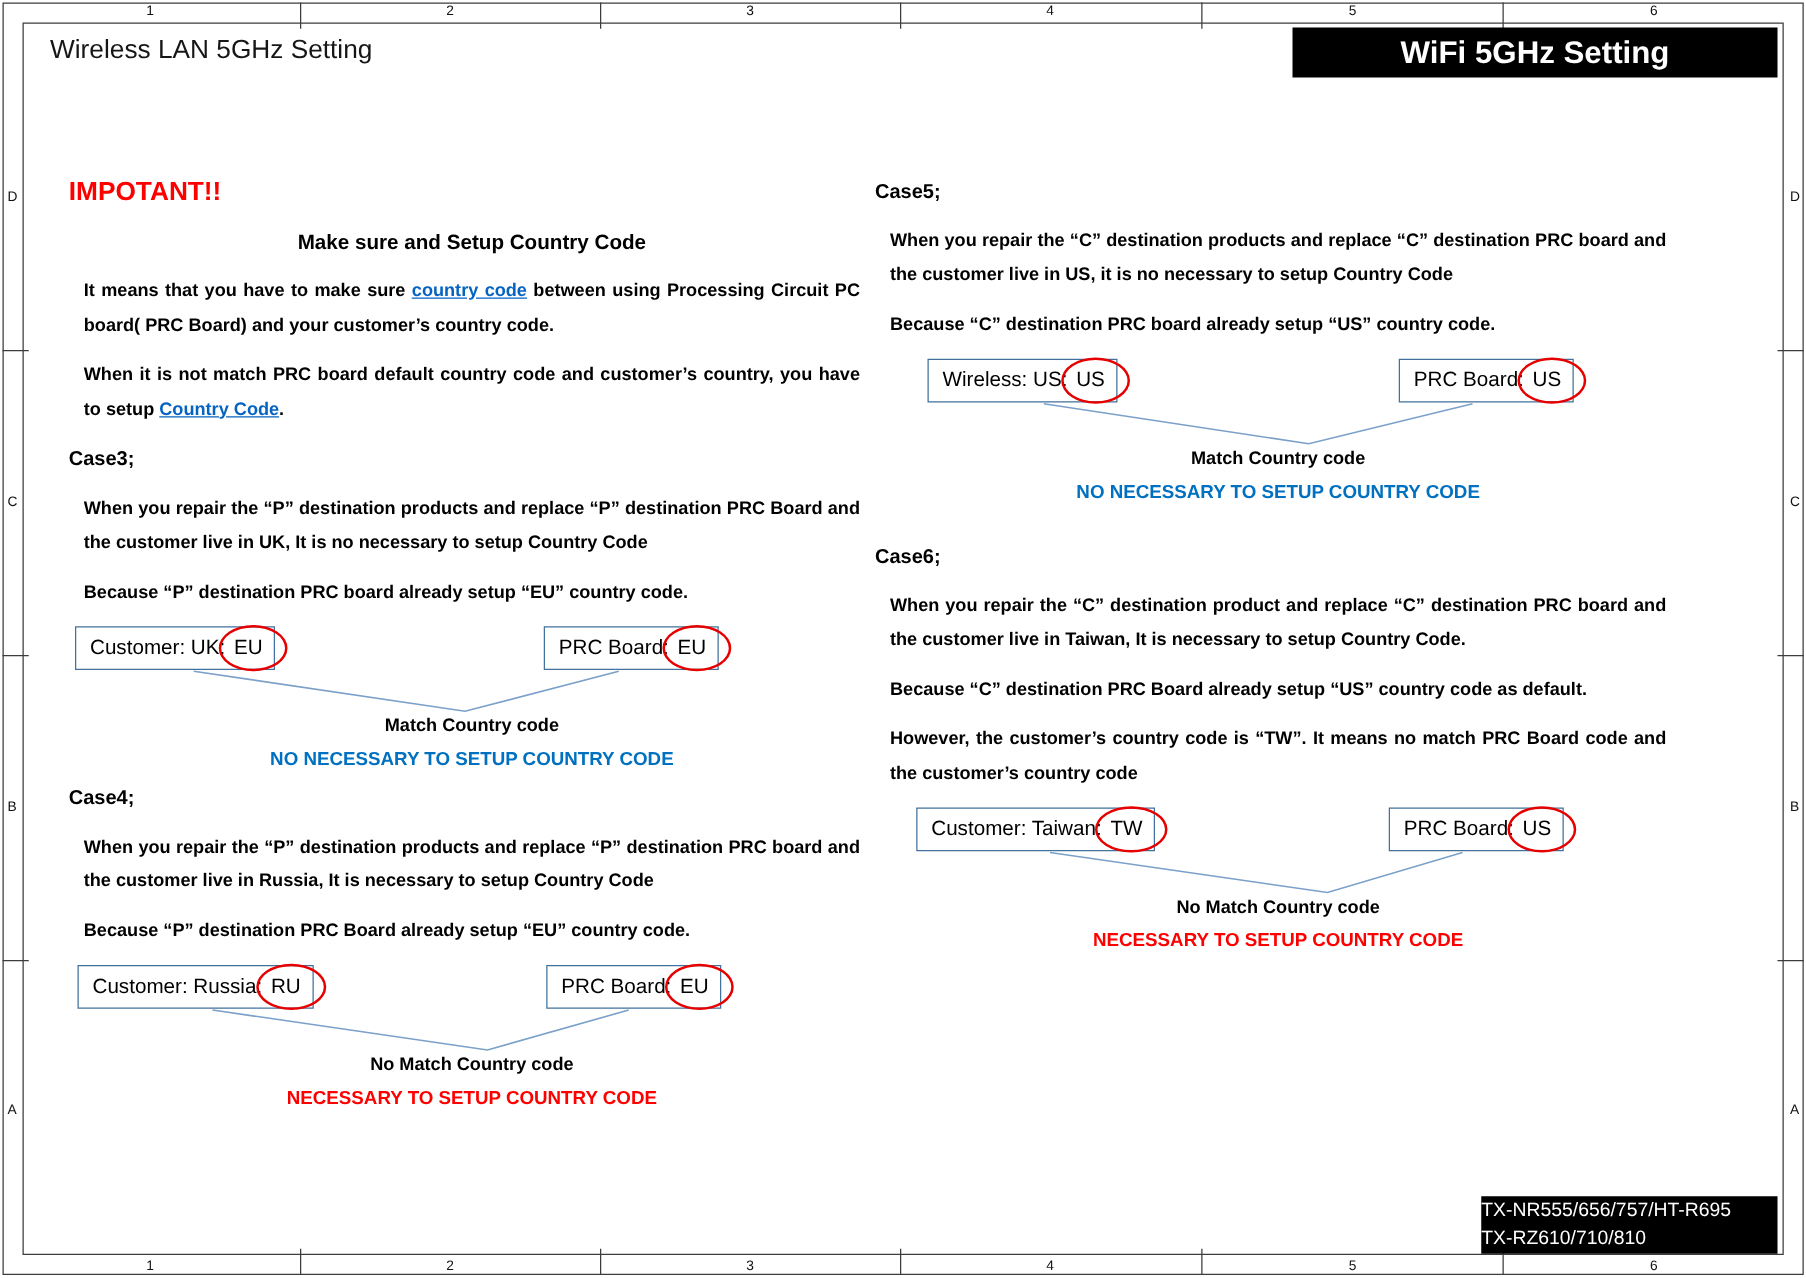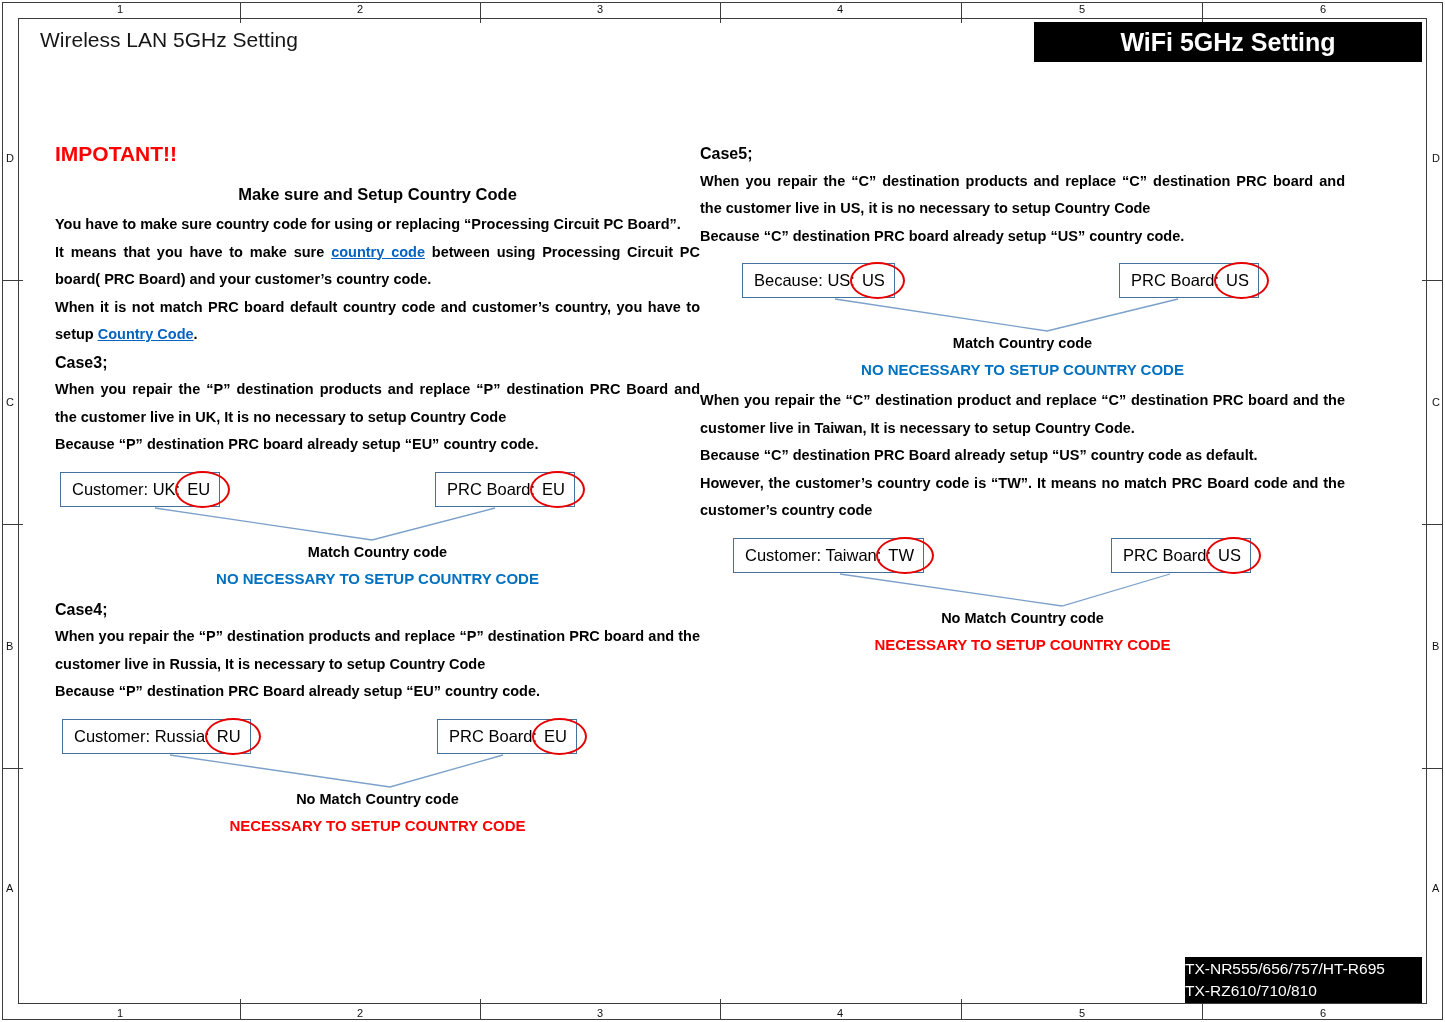--- a/index.html
+++ b/index.html
@@ -18,21 +18,21 @@
 
   .page-title { position: absolute; left: 22px; top: 10px; font-size: 21px; color: #161616; }
   .banner { position: absolute; right: 5px; top: 4px; width: 388px; height: 40px; background: #000;
             color: #fff; font-size: 25px; font-weight: bold; display: flex; align-items: center; justify-content: center; }
 
   .columns { position: absolute; left: 37px; top: 122px; display: flex; align-items: flex-start; }
   .col { width: 645px; }
 
   .important { font-size: 21px; font-weight: bold; color: #FF0000; line-height: 28px; margin: 0 0 12px 0; }
   .subhead { font-size: 16.5px; font-weight: bold; line-height: 28px; margin: 0 0 3px 0; text-align: center; }
-  .body { font-size: 14.5px; font-weight: bold; line-height: 27.5px; text-align: justify; margin: 0; }
+  .body { font-size: 14.5px; font-weight: bold; line-height: 27.5px; text-align: justify; margin: 12px; }
   .case-label { font-size: 16px; font-weight: bold; line-height: 27.5px; margin: 0; }
   .mt-lg { margin-top: 30px; }
   .link { color: #0563C1; text-decoration: underline; cursor: pointer; }
 
   .diagram { margin-bottom: 9px; }
   .pair { display: flex; justify-content: space-between; margin-top: 13px; }
   .code-box { display: inline-flex; align-items: center; border: 1.5px solid #41719C; background: #fff;
               padding: 6px 6px 6px 11px; font-size: 16.5px; white-space: nowrap; height: 21px; }
   .code { position: relative; margin-left: 4px; padding: 0 3px; }
   .ellipse { position: absolute; left: -9px; right: -17px; top: -9px; bottom: -9px;
@@ -100,21 +100,20 @@
 
     <div class="page-title">Wireless LAN 5GHz Setting</div>
     <div class="banner">WiFi 5GHz Setting</div>
 
     <div class="columns">
 
       <div class="col">
         <h2 class="important">IMPOTANT!!</h2>
         <h3 class="subhead">Make sure and Setup Country Code</h3>
 
-        <p class="body">You have to make sure country code for using or replacing “Processing Circuit PC Board”.</p>
         <p class="body"><span>It means that  you have to make sure </span><a class="link">country code</a><span> between using Processing Circuit PC board( PRC Board) and your customer’s country code.</span></p>
         <p class="body"><span>When it is not match  PRC board default country code and customer’s country, you have to setup </span><a class="link">Country Code</a><span>.</span></p>
 
         <p class="case-label">Case3;</p>
         <p class="body">When you repair  the “P”  destination products and replace “P” destination PRC Board and the customer live in UK, It is no necessary to setup Country Code</p>
         <p class="body">Because “P” destination PRC board already setup “EU” country code.</p>
 
         <div class="diagram">
           <div class="pair" style="padding-left:5px; padding-right:125px;">
             <div class="code-box">
@@ -158,35 +157,36 @@
 
       <div class="col">
 
         <p class="case-label">Case5;</p>
         <p class="body">When you repair  the “C” destination products and replace “C” destination PRC board and the customer live in US, it is no necessary to setup Country Code</p>
         <p class="body">Because “C” destination PRC board already setup “US” country code.</p>
 
         <div class="diagram">
           <div class="pair" style="padding-left:42px; padding-right:86px;">
             <div class="code-box">
-              <span>Because: US:</span>
+              <span>Wireless: US:</span>
               <span class="code"><span>US</span><span class="ellipse"></span></span>
             </div>
             <div class="code-box">
               <span>PRC Board:</span>
               <span class="code"><span>US</span><span class="ellipse"></span></span>
             </div>
           </div>
           <svg class="connector" width="645" height="34" viewBox="0 0 645 34">
             <path d="M135,1 L347,33 L478,1" fill="none" stroke="#7BA0C9" stroke-width="1.3"></path>
           </svg>
           <div class="match">Match Country code</div>
           <div class="verdict verdict-blue">NO NECESSARY TO SETUP COUNTRY CODE</div>
         </div>
 
+        <p class="case-label mt-lg">Case6;</p>
         <p class="body">When you repair the “C” destination product and replace “C” destination PRC board and the customer live in Taiwan,  It is necessary to setup Country Code.</p>
         <p class="body">Because “C” destination PRC Board already setup “US” country code as default.</p>
         <p class="body">However, the customer’s country code is “TW”. It means no match PRC Board code and the customer’s country code</p>
 
         <div class="diagram">
           <div class="pair" style="padding-left:33px; padding-right:94px;">
             <div class="code-box">
               <span>Customer: Taiwan:</span>
               <span class="code"><span>TW</span><span class="ellipse"></span></span>
             </div>

